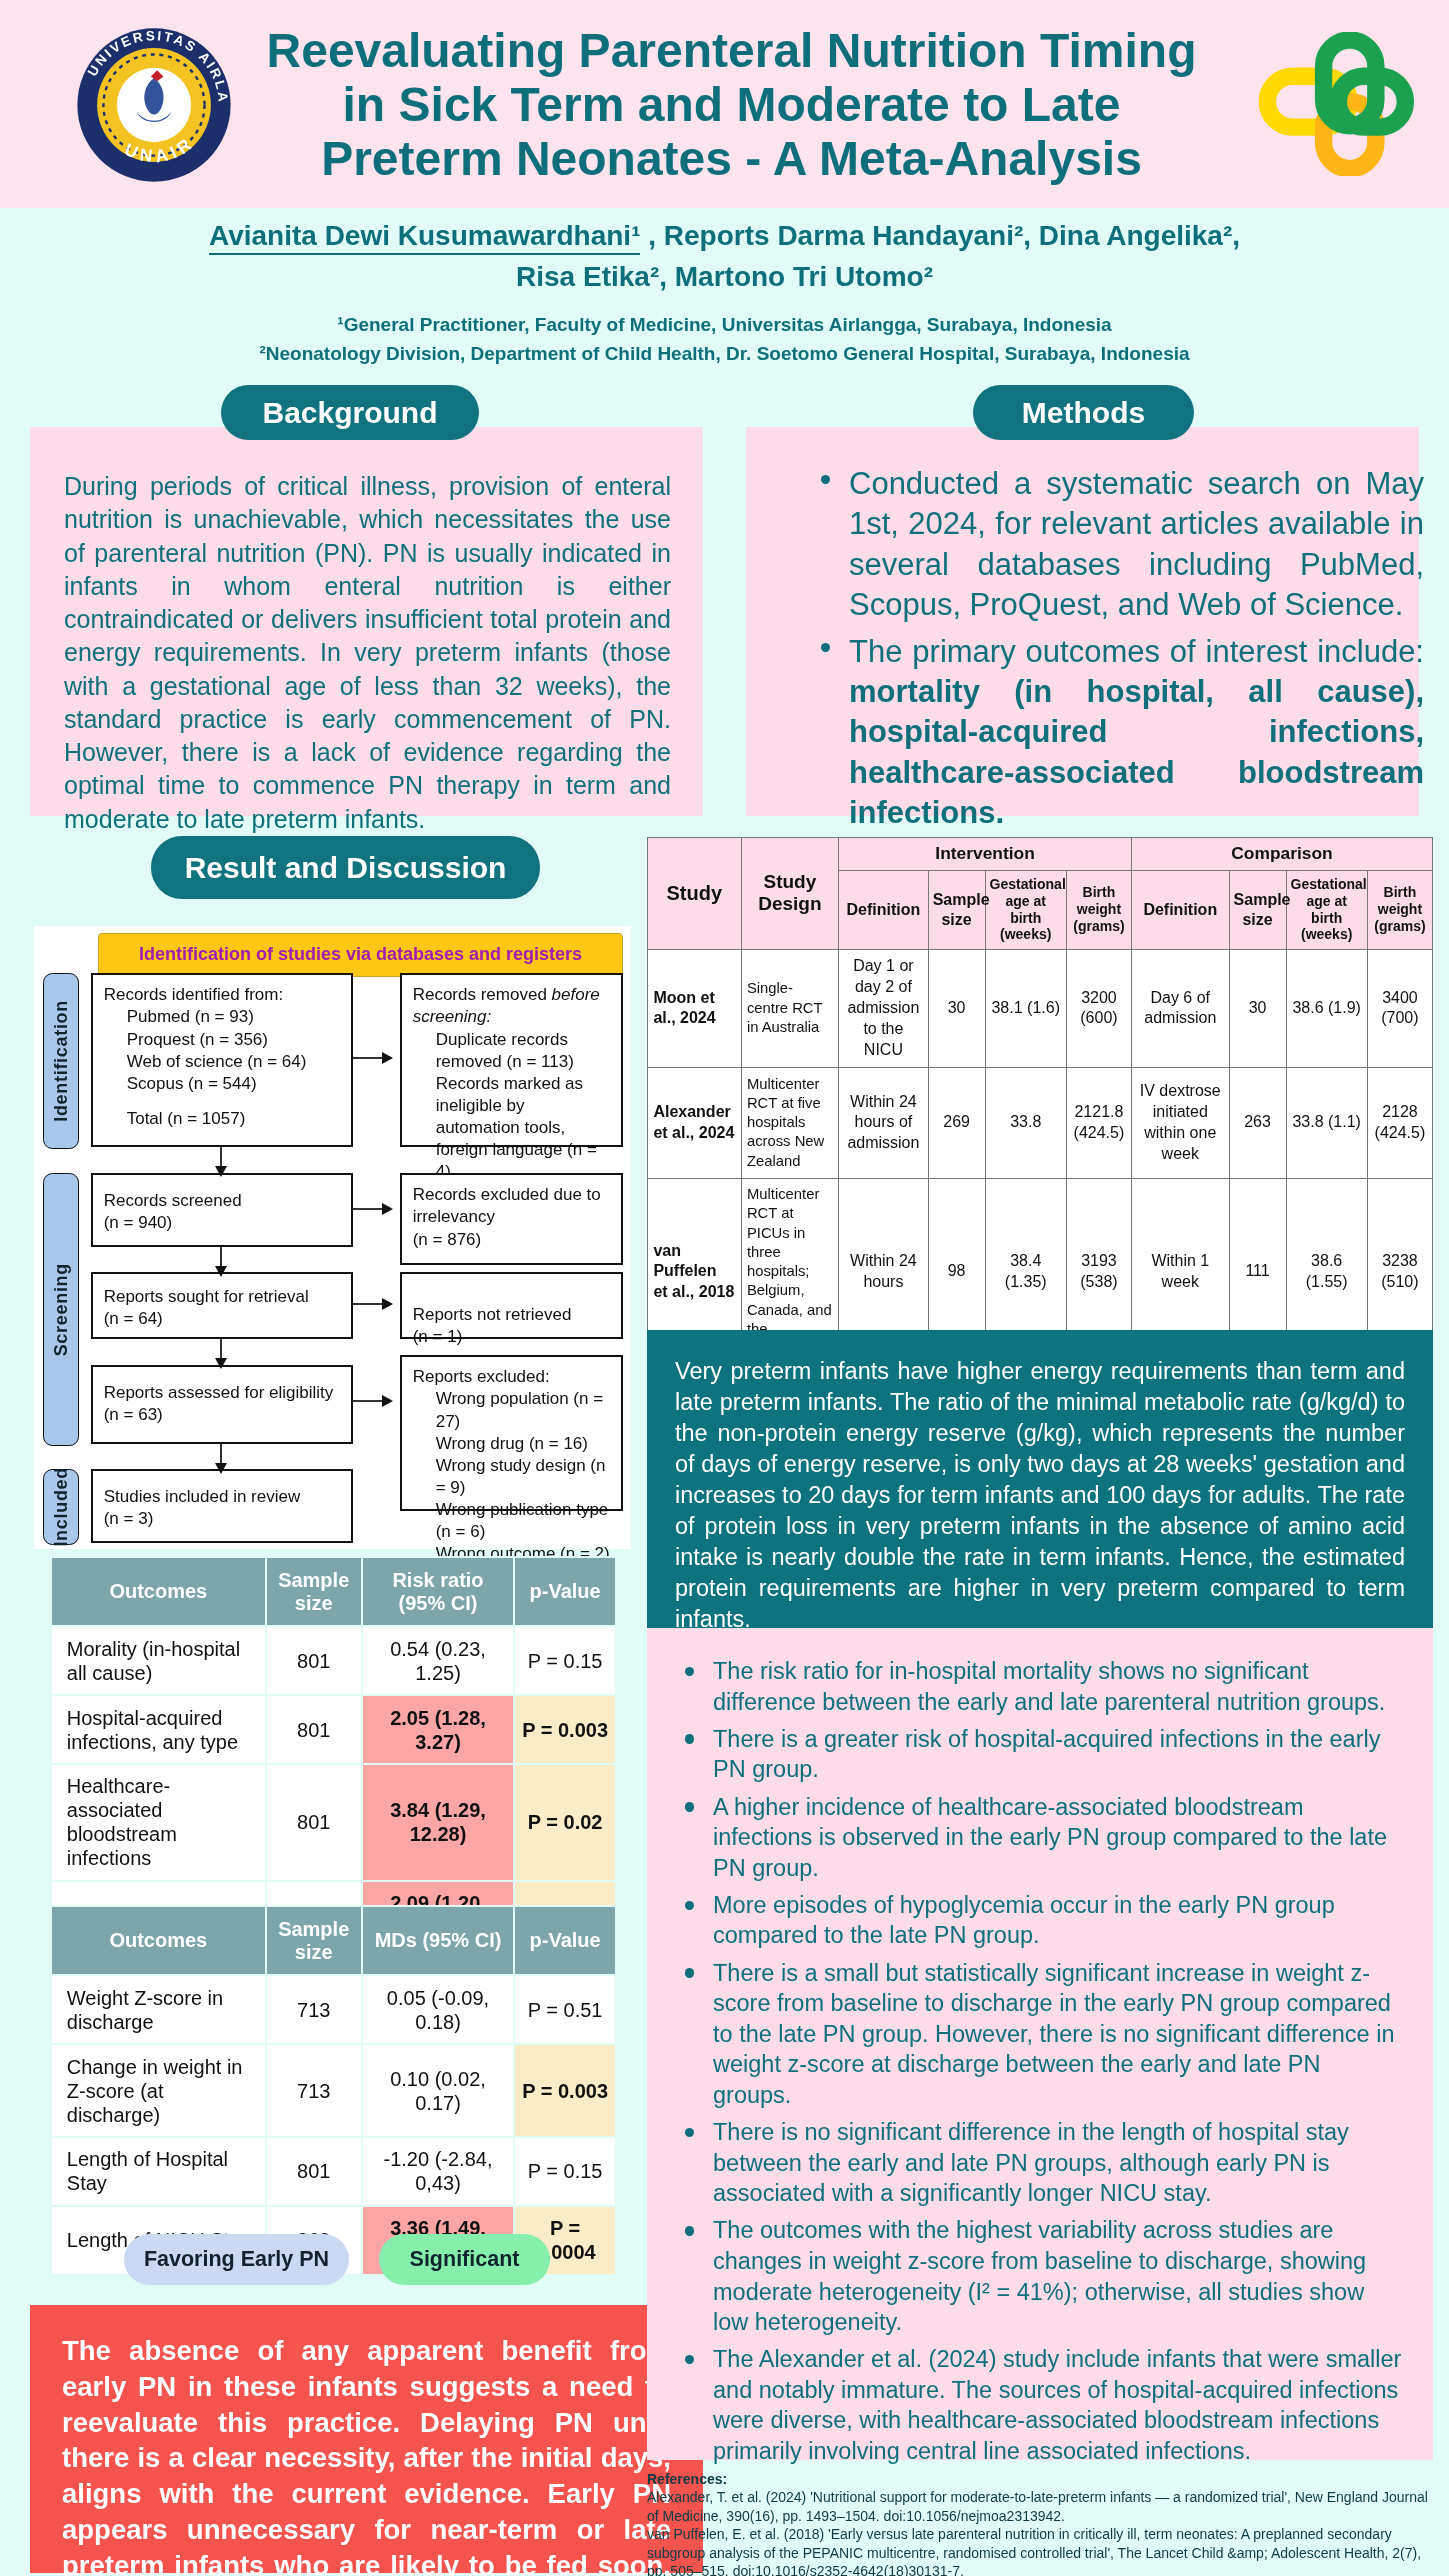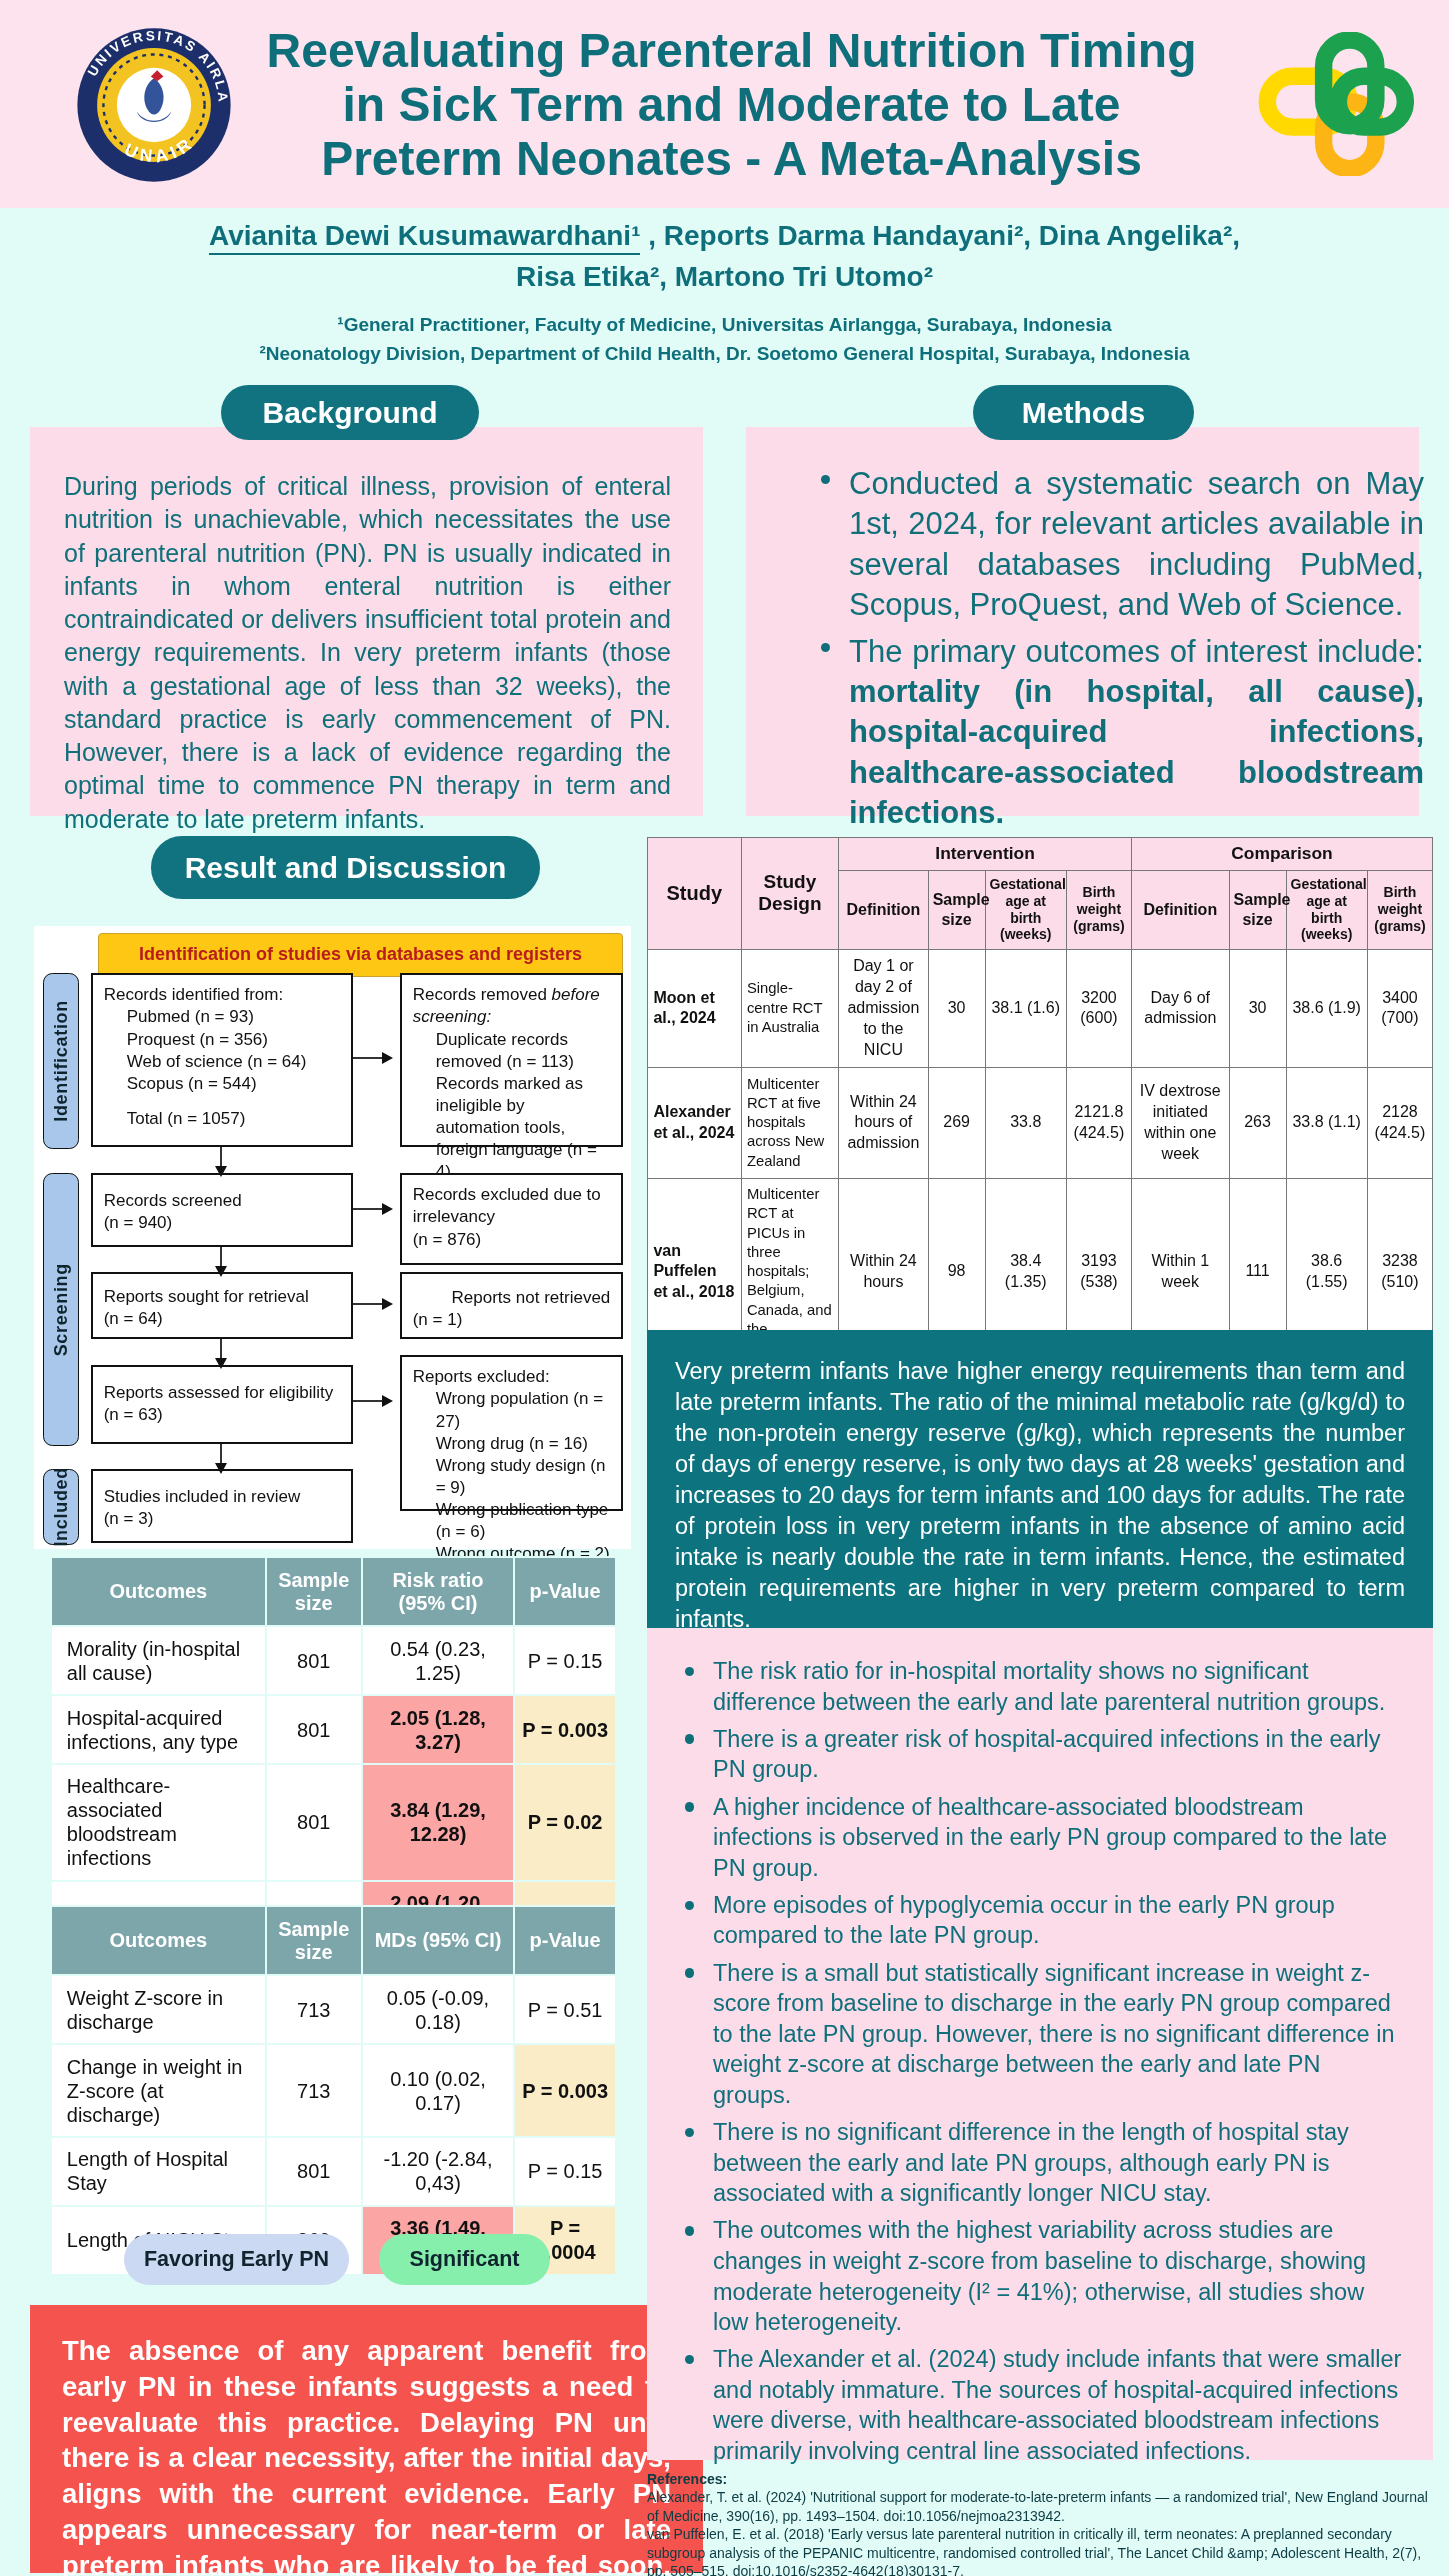--- a/index.html
+++ b/index.html
@@ -53,21 +53,21 @@
     width:9.4px; height:9.4px; border-radius:50%; background:#0e6f7b; }
 
   .res-pill { left:151px; top:836px; width:389px; height:63px; }
 
   
   .prisma { left:34px; top:926px; width:597px; height:623px; background:#ffffff; }
   .prisma-bar {
     left:64px; top:6.7px; width:523px; height:42px; background:#fec714;
     border:1.3px solid #caa22a; border-radius:4px;
     display:flex; align-items:center; justify-content:center;
-    font-size:18px; font-weight:bold; color:#b91c1c;
+    font-size:18px; font-weight:bold; color:#a21caf;
   }
   .pbox {
     background:#ffffff; border:2px solid #111111; color:#111111;
     font-size:17px; line-height:1.3; padding:9.4px 10.7px; box-sizing:border-box;
   }
   .plabel {
     background:#a9c7ea; border:1.3px solid #111111; border-radius:9.4px;
     display:flex; align-items:center; justify-content:center;
   }
   .plabel span {
@@ -242,21 +242,21 @@
   <div class="abs pbox" style="left:366px; top:247px; width:223px; height:92px;">
     <div>Records excluded due to irrelevancy</div>
     <div>(n = 876)</div>
   </div>
 
   <div class="abs pbox" style="left:57px; top:346px; width:262px; height:67px;">
     <div style="margin-top:2.7px;">Reports sought for retrieval</div>
     <div>(n = 64)</div>
   </div>
   <div class="abs pbox" style="left:366px; top:346px; width:223px; height:67px;">
-    <div style="margin-top:4px;text-align:right;">Reports not retrieved</div>
+    <div style="margin-top:21px;">Reports not retrieved</div>
     <div>(n = 1)</div>
   </div>
 
   <div class="abs pbox" style="left:57px; top:439px; width:262px; height:79px;">
     <div style="margin-top:5.4px;">Reports assessed for eligibility</div>
     <div>(n = 63)</div>
   </div>
   <div class="abs pbox" style="left:366px; top:429px; width:223px; height:156px;">
     <div>Reports excluded:</div>
     <div class="indent">Wrong population (n = 27)</div>

